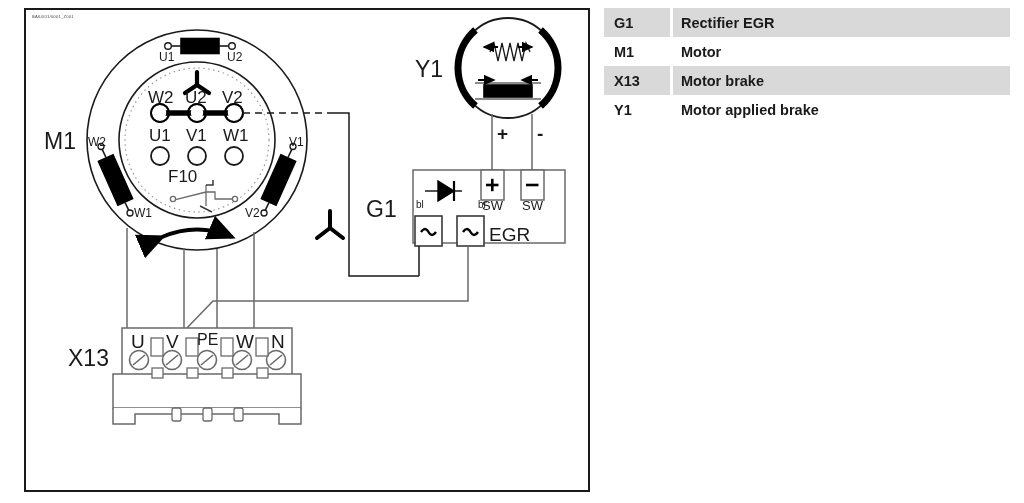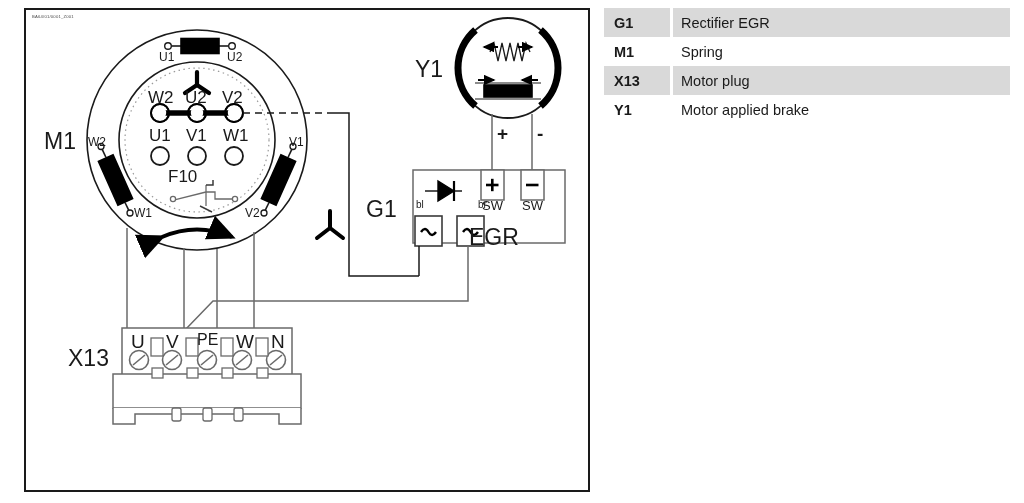--- a/index.html
+++ b/index.html
@@ -51,20 +51,21 @@
     top: 8px;
     width: 406px;
     border-collapse: collapse;
     font-size: 14.5px;
   }
   #legend td {
     padding: 4px 0 4px 8px;
     vertical-align: middle;
     height: 21px;
     color: #1a1a1a;
+    font-weight: bold;
   }
   #legend td.key {
     width: 56px;
     font-weight: bold;
     padding-left: 10px;
   }
   #legend tr.shaded td { background: #d9d9d9; }
   #legend tr.plain td { background: #ffffff; }
   #legend tr.plain td.key { background: #ffffff; }
   #legend tr td.key { border-right: 3px solid #ffffff; }
@@ -285,41 +286,41 @@
   <div class="lbl lbl-sm" style="left:289px; top:135px;">V1</div>
   <div class="lbl lbl-sm" style="left:245px; top:206px;">V2</div>
 
   <div class="lbl" style="left:497px; top:123px; font-size:19px; font-weight:bold;">+</div>
   <div class="lbl" style="left:537px; top:123px; font-size:19px; font-weight:bold;">-</div>
 
   <div class="lbl lbl-sm" style="left:416px; top:199px; font-size:10px;">bl</div>
   <div class="lbl lbl-sm" style="left:478px; top:199px; font-size:10px;">br</div>
   <div class="lbl lbl-sm" style="left:482px; top:198px; font-size:13px;">SW</div>
   <div class="lbl lbl-sm" style="left:522px; top:198px; font-size:13px;">SW</div>
-  <div class="lbl" style="left:469px; top:224px; font-size:23px;">EGR</div>
+  <div class="lbl" style="left:489px; top:224px; font-size:19px;">EGR</div>
 
   <div class="lbl lbl-mid" style="left:131px; top:331px; font-size:19px;">U</div>
   <div class="lbl lbl-mid" style="left:166px; top:331px; font-size:19px;">V</div>
   <div class="lbl lbl-mid" style="left:197px; top:331px; font-size:16px;">PE</div>
   <div class="lbl lbl-mid" style="left:236px; top:331px; font-size:19px;">W</div>
   <div class="lbl lbl-mid" style="left:271px; top:331px; font-size:19px;">N</div>
 
   <table id="legend">
     <tbody>
       <tr class="shaded">
         <td class="key">G1</td>
         <td>Rectifier EGR</td>
       </tr>
       <tr class="plain">
         <td class="key">M1</td>
-        <td>Spring</td>
+        <td>Motor</td>
       </tr>
       <tr class="shaded">
         <td class="key">X13</td>
-        <td>Motor plug</td>
+        <td>Motor brake</td>
       </tr>
       <tr class="plain">
         <td class="key">Y1</td>
         <td>Motor applied brake</td>
       </tr>
     </tbody>
   </table>
 
 </div>
 

